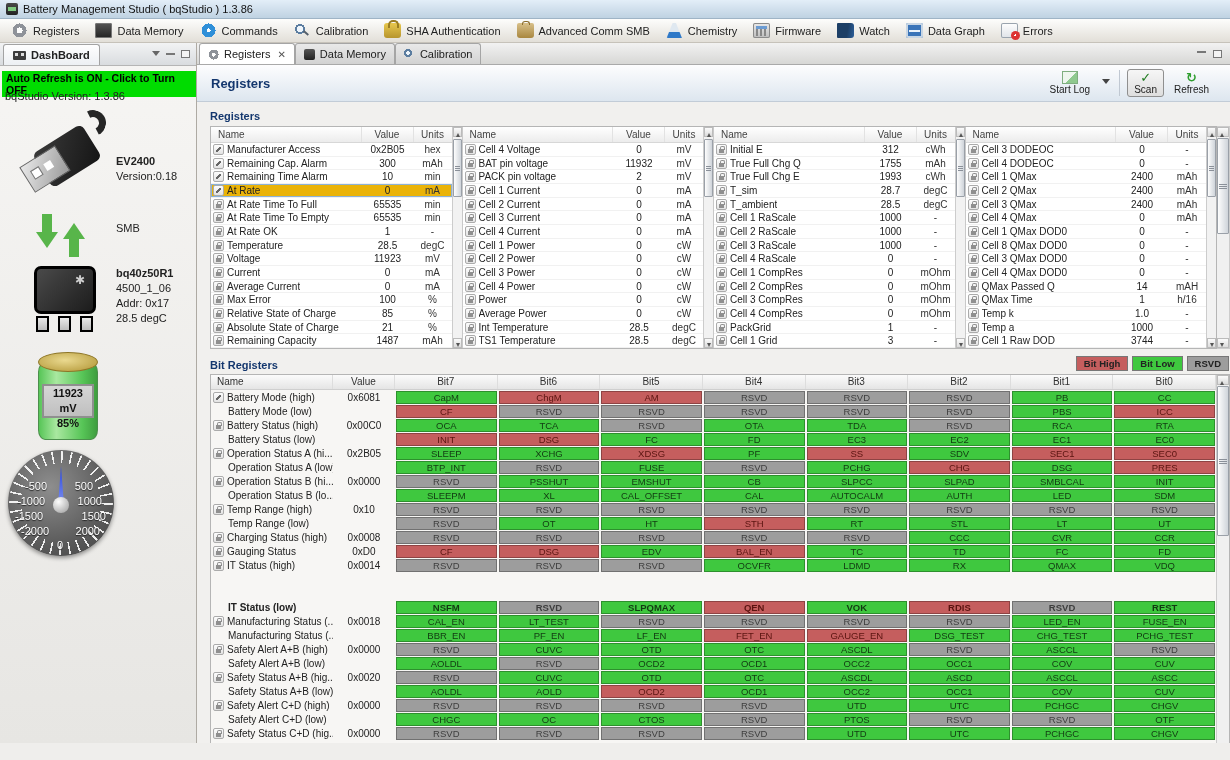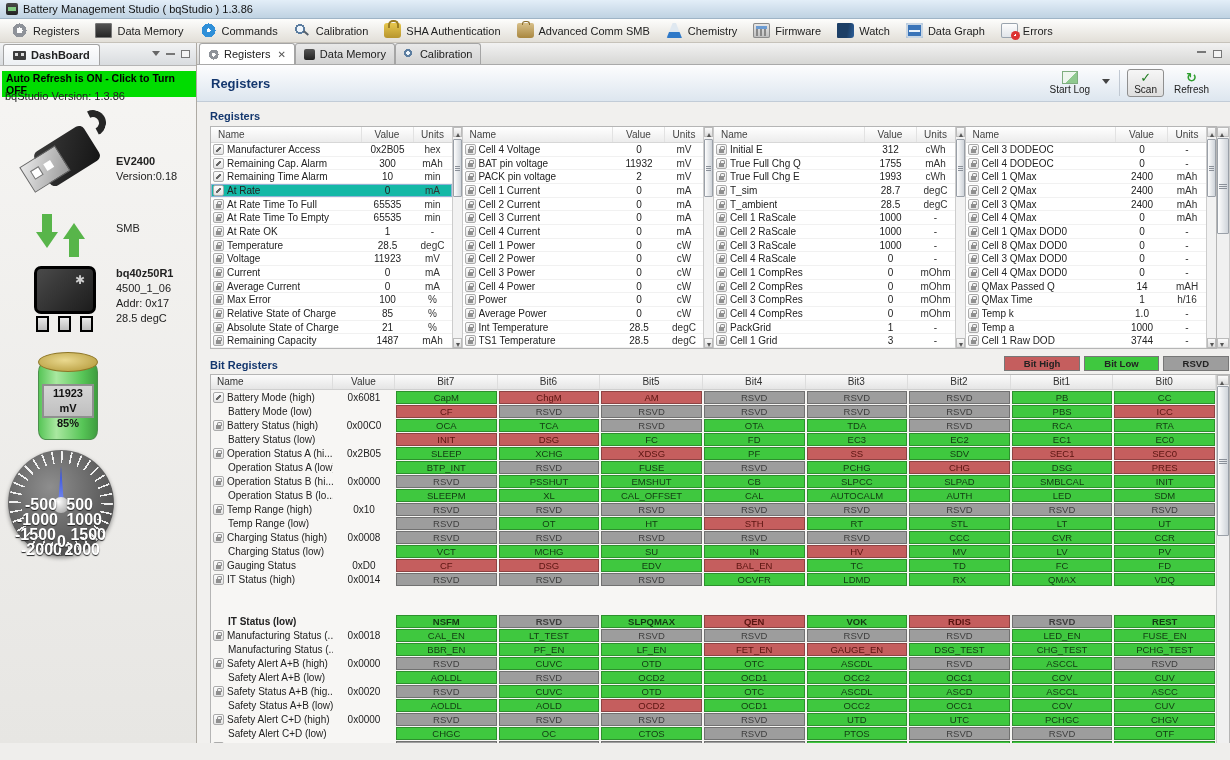--- a/index.html
+++ b/index.html
@@ -89,21 +89,21 @@
   .batt-lcd{position:absolute;left:10px;top:32px;width:52px;height:34px;background:linear-gradient(#d6d6d6,#bfbfbf);
             border:2px solid #8f8f8f;text-align:center;font-weight:bold;color:#111;}
   .batt-lcd div{line-height:15px;font-size:11px;}
   
   .gauge{position:absolute;left:8px;top:384px;width:106px;height:106px;border-radius:50%;
          background:radial-gradient(circle at 40% 35%,#8e8e8e,#5c5c5c 60%,#3f3f3f);box-shadow:0 2px 4px rgba(0,0,0,.4);}
   .gauge-ticks{position:absolute;inset:1px;border-radius:50%;
       background:repeating-conic-gradient(rgba(255,255,255,.9) 0deg 2deg,transparent 2deg 11.25deg);
       -webkit-mask:radial-gradient(circle,transparent 0 40px,#000 40px 53px);
       mask:radial-gradient(circle,transparent 0 40px,#000 40px 53px);}
-  .gl{position:absolute;color:#fff;font-weight:bold;font-size:16px;text-shadow:0 1px 1px #222;margin-top:16px;}
+  .gl{position:absolute;color:#fff;font-weight:normal;font-size:11px;text-shadow:0 1px 1px #222;}
   .gl-0{left:17px;top:30px;} .gl-1{right:21px;top:30px;}
   .gl-2{left:9px;top:45px;}  .gl-3{right:12px;top:45px;}
   .gl-4{left:7px;top:60px;}  .gl-5{right:8px;top:60px;}
   .gl-6{left:13px;top:75px;} .gl-7{right:14px;top:75px;}
   .gl-8{left:49px;bottom:5px;}
   .needle{position:absolute;left:50px;top:16px;width:6px;height:39px;background:linear-gradient(#2a46d8,#7d90f0);
           clip-path:polygon(50% 0,100% 100%,0 100%);}
   .hub{position:absolute;left:45px;top:47px;width:16px;height:16px;border-radius:50%;
        background:radial-gradient(circle at 35% 30%,#fdfdfd,#9a9a9a);}
 
@@ -142,21 +142,21 @@
   .reg-outer{display:flex;height:223px;flex:none;}
   .reg-area{flex:1;display:flex;border:1px solid #b5b5b5;background:#fff;min-width:0;}
   .reg-pane{flex:1;display:flex;min-width:0;border-right:1px solid #c9c9c9;}
   .reg-pane:last-child{border-right:none;}
   .pane-grid{flex:1;display:flex;flex-direction:column;min-width:0;overflow:hidden;}
   .reg-head{display:flex;height:16px;flex:none;background:linear-gradient(#fff,#ececec);border-bottom:1px solid #d7d7d7;color:#444;}
   .rh-name{flex:1;padding-left:7px;line-height:15px;border-right:1px solid #e2e2e2;}
   .rh-val{width:52px;text-align:center;line-height:15px;border-right:1px solid #e2e2e2;}
   .rh-units{width:38px;text-align:center;line-height:15px;}
   .reg-row{display:flex;align-items:center;height:13.75px;border-bottom:1px solid #f1f1f1;}
-  .reg-row.selected{background:#14b8a6;box-shadow:inset 0 0 0 1px #8cb2d6;}
+  .reg-row.selected{background:#eab308;box-shadow:inset 0 0 0 1px #8cb2d6;}
   .rc-name{flex:1;display:flex;align-items:center;gap:3px;padding-left:2px;min-width:0;}
   .rc-name span{white-space:nowrap;overflow:hidden;}
   .rc-val{width:52px;text-align:center;flex:none;}
   .rc-units{width:38px;text-align:center;flex:none;color:#333;}
   .row-icon{width:11px;height:11px;flex:none;border:1px solid #ababab;border-radius:2px;background:linear-gradient(#fdfdfd,#e3e3e3);position:relative;}
   .row-icon.edit::after{content:"";position:absolute;left:2px;top:2px;width:5px;height:5px;
       background:linear-gradient(135deg,transparent 38%,#666 38%,#666 62%,transparent 62%);}
   .row-icon.lock::before{content:"";position:absolute;left:2px;top:4px;width:5px;height:4px;background:#8f8f8f;}
   .row-icon.lock::after{content:"";position:absolute;left:3px;top:1px;width:3px;height:3px;border:1px solid #8f8f8f;border-bottom:none;border-radius:2px 2px 0 0;}
   .scrollbar{width:10px;flex:none;background:#f2f2f2;border-left:1px solid #ccc;display:flex;flex-direction:column;}
@@ -165,21 +165,21 @@
   .sb-up::after{top:3px;border-bottom:4px solid #555;}
   .sb-dn::after{top:4px;border-top:4px solid #555;}
   .sb-track{flex:1;position:relative;}
   .sb-thumb{position:absolute;left:0;right:0;background:linear-gradient(90deg,#fdfdfd,#cfd4da);border:1px solid #9aa0a8;border-radius:1px;}
   .sb-thumb::after{content:"";position:absolute;left:1px;right:1px;top:50%;height:1px;background:#8a9099;box-shadow:0 2px #8a9099,0 -2px #8a9099;}
   .outer-scroll{width:13px;flex:none;background:#f0f0f0;border:1px solid #ccc;border-left:none;display:flex;flex-direction:column;}
 
   
   .bitreg-head{display:flex;align-items:flex-end;margin:7px 1px 3px 0;}
   .legend{margin-left:auto;display:flex;gap:4px;}
-  .legend-item{font-size:9.5px;font-weight:bold;padding:1px 19px;border:1px solid #777;color:#222;}
+  .legend-item{font-size:9.5px;font-weight:bold;padding:1px 7px;border:1px solid #777;color:#222;}
   .bit-wrap{flex:1;display:flex;min-height:0;border:1px solid #b5b5b5;border-bottom:none;background:#f7f6f4;margin-right:0;}
   .bit-grid{flex:1;display:flex;flex-direction:column;min-width:0;overflow:hidden;}
   .bit-headrow{display:flex;height:15px;flex:none;background:linear-gradient(#fbfbfb,#e5e5e5);border-bottom:1px solid #cfcfcf;color:#333;}
   .bh{line-height:14px;text-align:center;border-right:1px solid #ddd;}
   .bh-name{width:122px;text-align:left;padding-left:6px;flex:none;}
   .bh-val{width:62px;flex:none;}
   .bh-bit{flex:1;}
   .bit-row{display:flex;height:14px;flex:none;align-items:stretch;font-size:9.5px;}
   .bit-row.bold{font-weight:bold;margin-top:28px;}
   .bc-name{width:122px;flex:none;display:flex;align-items:center;gap:3px;padding-left:2px;font-size:10px;white-space:nowrap;overflow:hidden;}
@@ -1096,34 +1096,20 @@
                 <div class="bit-cell r">RSVD</div>
                 <div class="bit-cell r">RSVD</div>
                 <div class="bit-cell r">RSVD</div>
                 <div class="bit-cell r">RSVD</div>
                 <div class="bit-cell r">RSVD</div>
                 <div class="bit-cell l">CCC</div>
                 <div class="bit-cell l">CVR</div>
                 <div class="bit-cell l">CCR</div>
               </div>
               <div class="bit-row">
-                <div class="bc-name indent">
-                  <span>Charging Status (low)</span>
-                </div>
-                <div class="bc-val"></div>
-                <div class="bit-cell l">VCT</div>
-                <div class="bit-cell l">MCHG</div>
-                <div class="bit-cell l">SU</div>
-                <div class="bit-cell l">IN</div>
-                <div class="bit-cell h">HV</div>
-                <div class="bit-cell l">MV</div>
-                <div class="bit-cell l">LV</div>
-                <div class="bit-cell l">PV</div>
-              </div>
-              <div class="bit-row">
                 <div class="bc-name">
                   <span class="row-icon lock"></span>
                   <span>Gauging Status</span>
                 </div>
                 <div class="bc-val">0xD0</div>
                 <div class="bit-cell h">CF</div>
                 <div class="bit-cell h">DSG</div>
                 <div class="bit-cell l">EDV</div>
                 <div class="bit-cell h">BAL_EN</div>
                 <div class="bit-cell l">TC</div>

